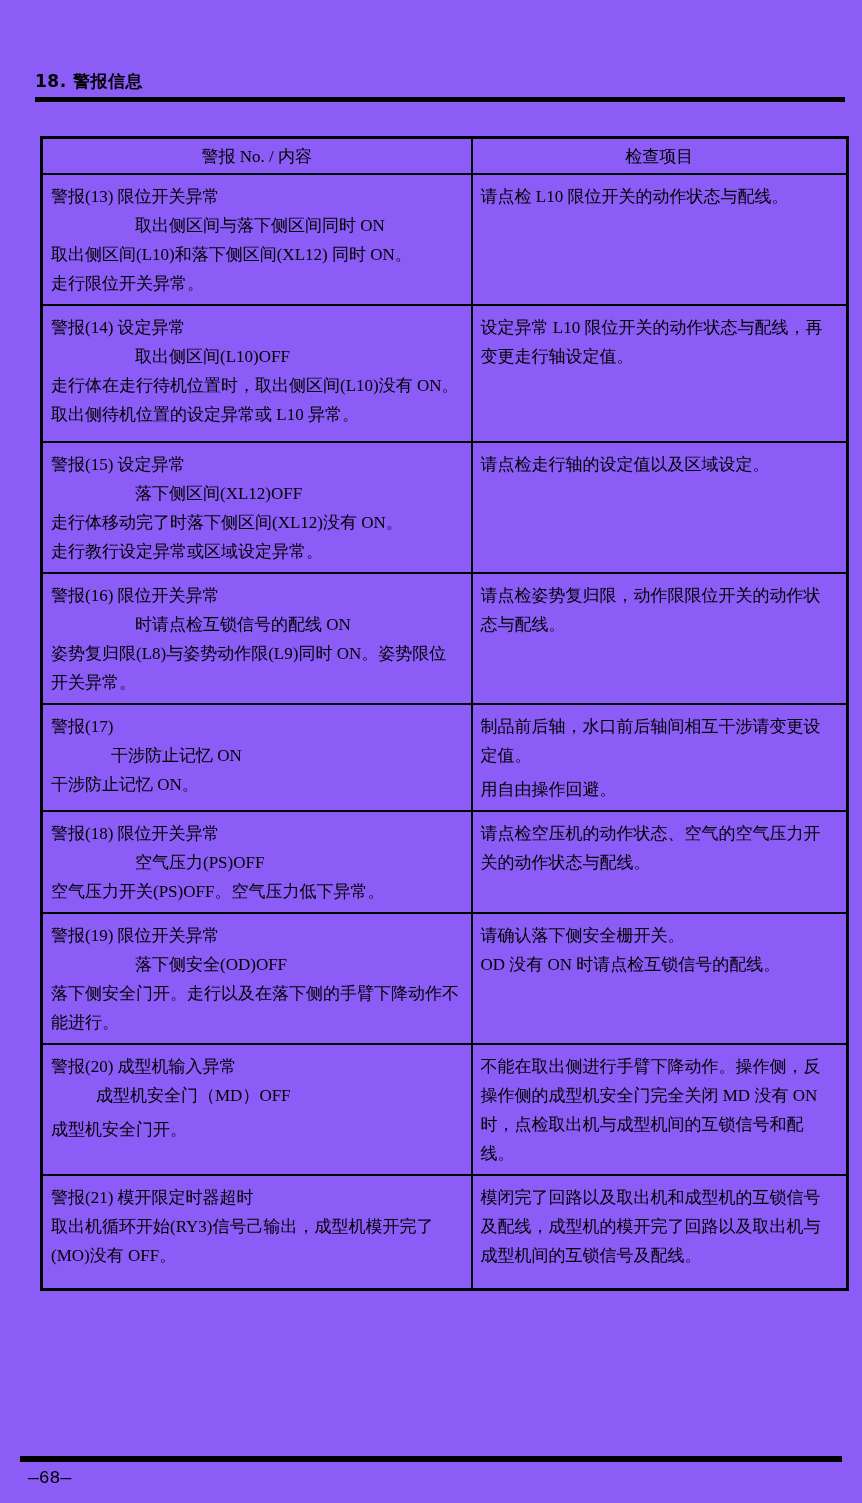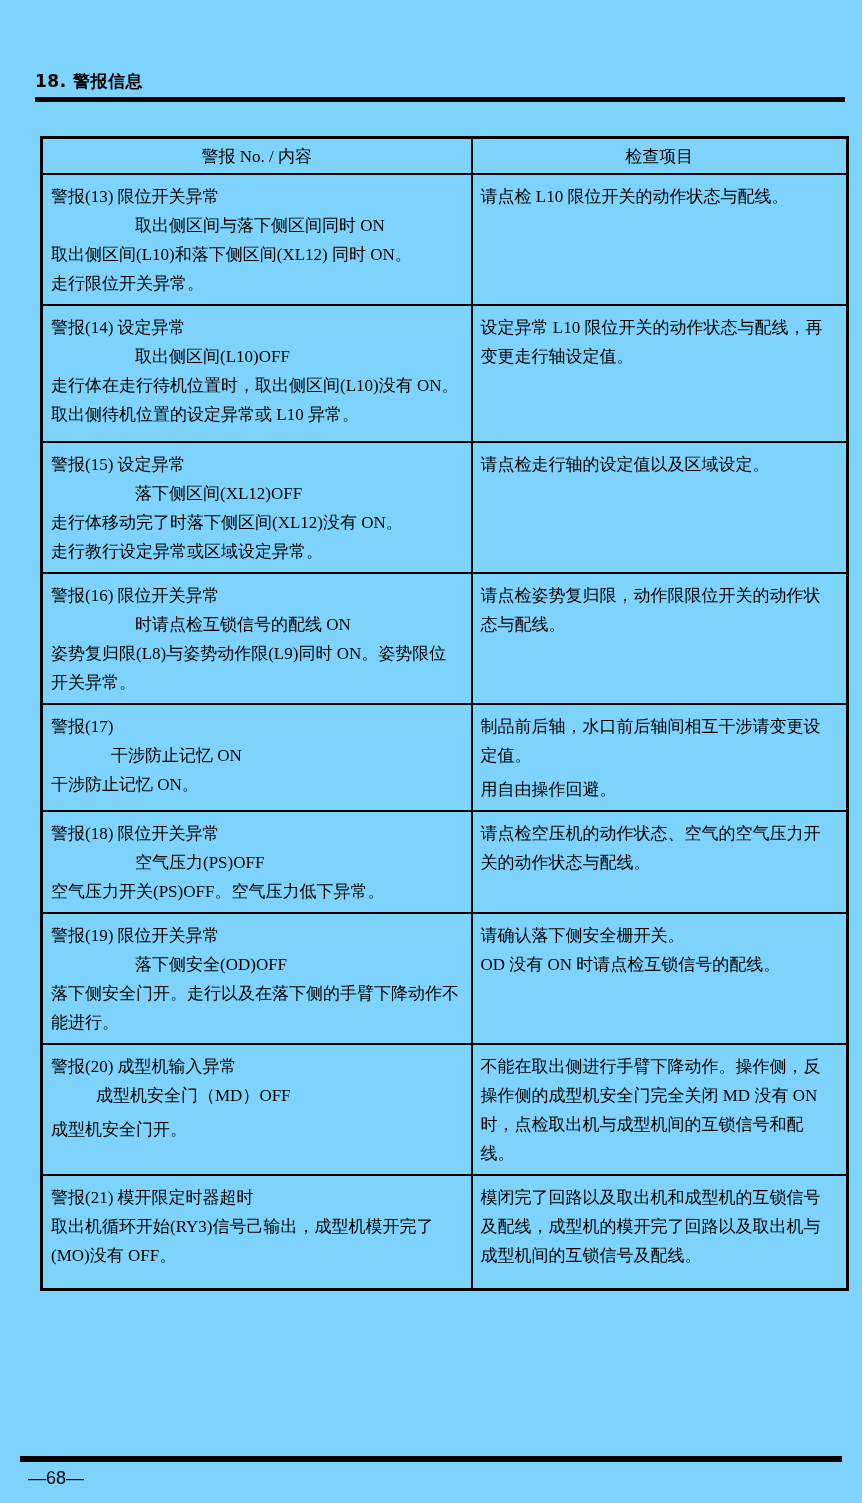--- a/index.html
+++ b/index.html
@@ -6,21 +6,21 @@
     margin: 0;
     padding: 0;
     background: #ffffff;
     font-family: "DejaVu Sans", sans-serif;
     color: #000000;
   }
   .page {
     position: relative;
     width: 862px;
     height: 1503px;
-    background: #7dd3fc;
+    background: #8b5cf6;
     overflow: hidden;
   }
   .page-title {
     position: absolute;
     left: 35px;
     top: 70px;
     font-size: 17px;
     font-weight: bold;
     font-family: "DejaVu Sans", sans-serif;
     letter-spacing: 0.5px;
@@ -86,21 +86,21 @@
     top: 1456px;
     width: 822px;
     height: 6px;
     background: #000000;
   }
   .page-number {
     position: absolute;
     left: 28px;
     top: 1468px;
     font-size: 18px;
-    font-family: Liberation Sans, sans-serif;
+    font-family: Liberation Mono, monospace;
   }
 </style>
 </head>
 <body>
 
 <div class="page">
   <div class="page-title">18. 警报信息</div>
   <div class="title-rule"></div>
 
   <table class="alarm-table">

